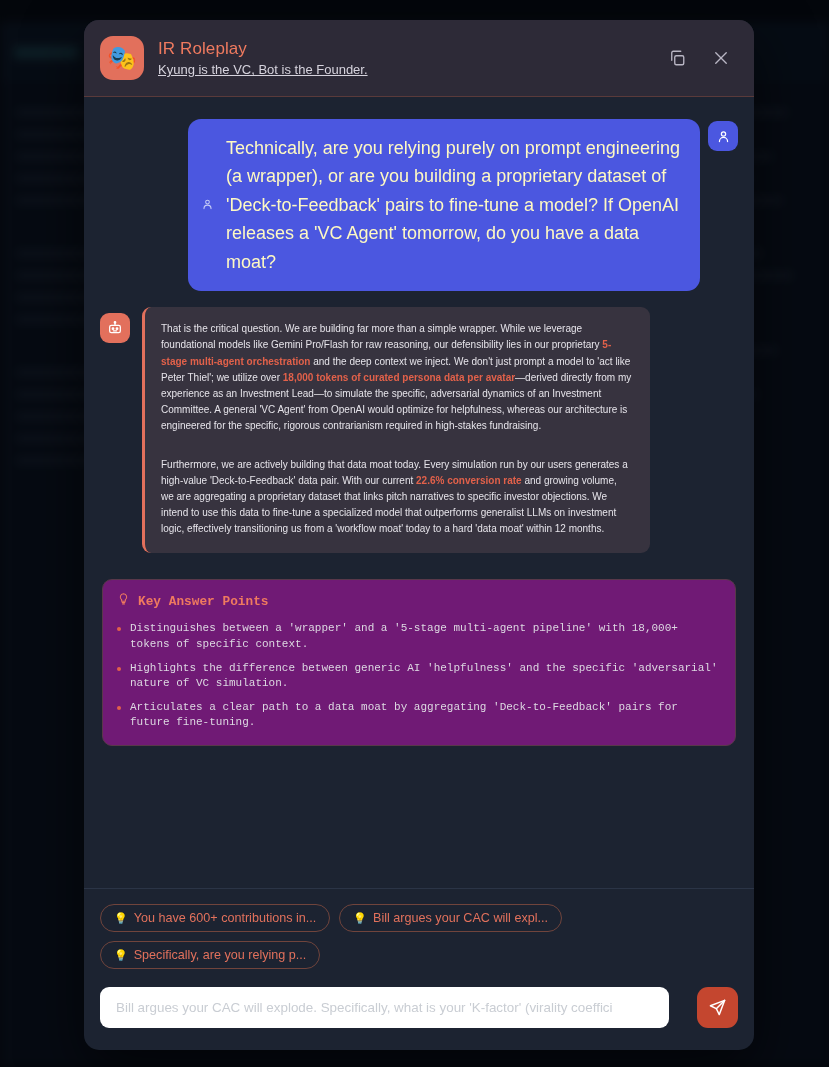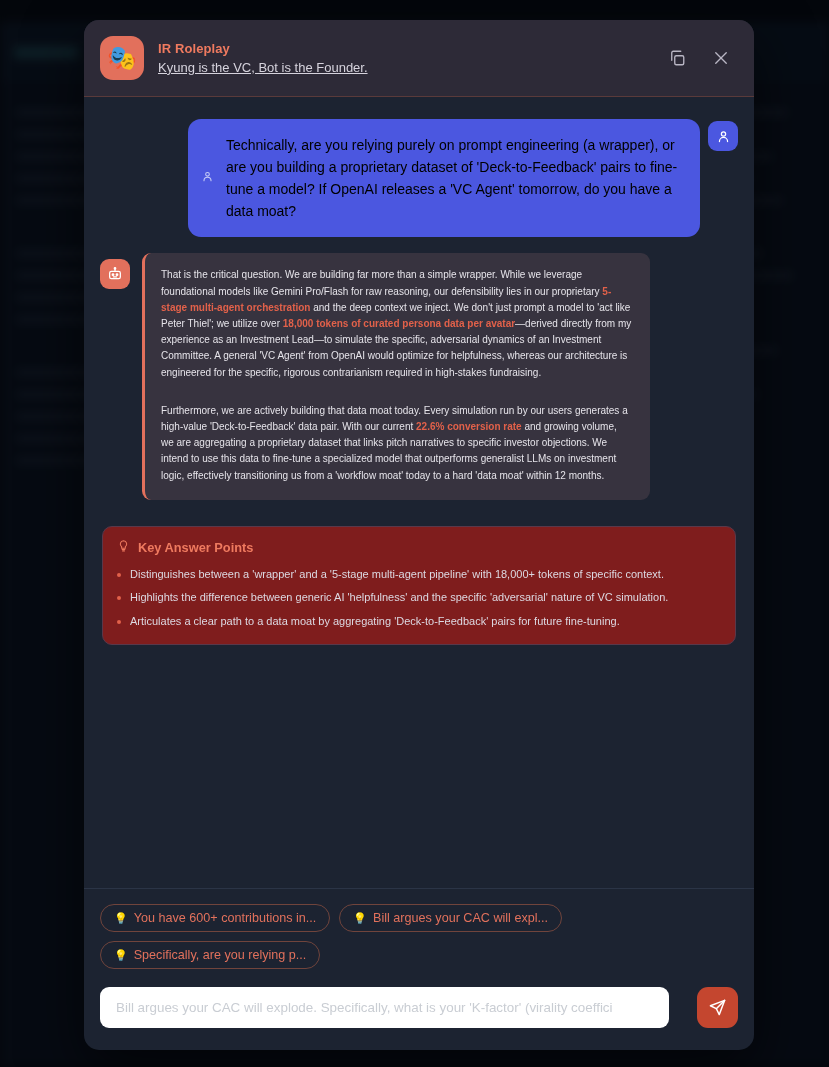--- a/index.html
+++ b/index.html
@@ -68,21 +68,21 @@
   #header-avatar {
     width: 44px; height: 44px;
     border-radius: 13px;
     background: #e2705c;
     display: flex; align-items: center; justify-content: center;
     font-size: 24px; line-height: 1;
     flex-shrink: 0;
   }
   #header-text { flex: 1; min-width: 0; }
   #header-title {
-    font-size: 13px; font-weight: bold;
+    font-size: 17px; font-weight: normal;
     color: #ef7a5f; letter-spacing: .1px;
     line-height: 1.2;
   }
   #header-subtitle {
     font-size: 13px; color: #d6d3dd;
     margin-top: 3px;
     text-decoration: underline;
   }
   .header-btn {
     width: 30px; height: 30px;
@@ -103,24 +103,24 @@
   
   #user-row {
     display: flex; justify-content: flex-end; align-items: flex-start;
     gap: 8px;
     margin-bottom: 16px;
   }
   #user-bubble {
     position: relative;
     max-width: 512px;
     background: #4b57e0;
-    color: #000000;
+    color: #fef9c3;
     border-radius: 13px;
     padding: 15px 18px 15px 38px;
-    font-size: 14px;
+    font-size: 18px;
     line-height: 1.58;
   }
   #user-bubble-icon {
     position: absolute; left: 13px; top: 50%;
     transform: translateY(-50%);
     color: #c5cbf6;
   }
   #user-avatar {
     width: 30px; height: 30px;
     border-radius: 9px;
@@ -151,25 +151,26 @@
     color: #e6e4ea;
     font-size: 10px;
     line-height: 1.62;
     max-width: 508px;
   }
   #bot-bubble p + p { margin-top: 22px; }
   .hl { color: #e2614a; font-weight: bold; }
 
   
   #key-points {
-    background: #7f1d1d;
+    background: #701a75;
     border: 1px solid #59384a;
     border-radius: 10px;
     padding: 12px 14px 14px 14px;
     margin: 10px 2px 0 2px;
+    font-family: Liberation Mono, monospace;
   }
   #key-points-header {
     display: flex; align-items: center; gap: 8px;
     margin-bottom: 10px;
   }
   #key-points-title {
     font-size: 12.8px; font-weight: bold; color: #ef7a5f;
   }
   .kp-item {
     display: flex; gap: 9px;

